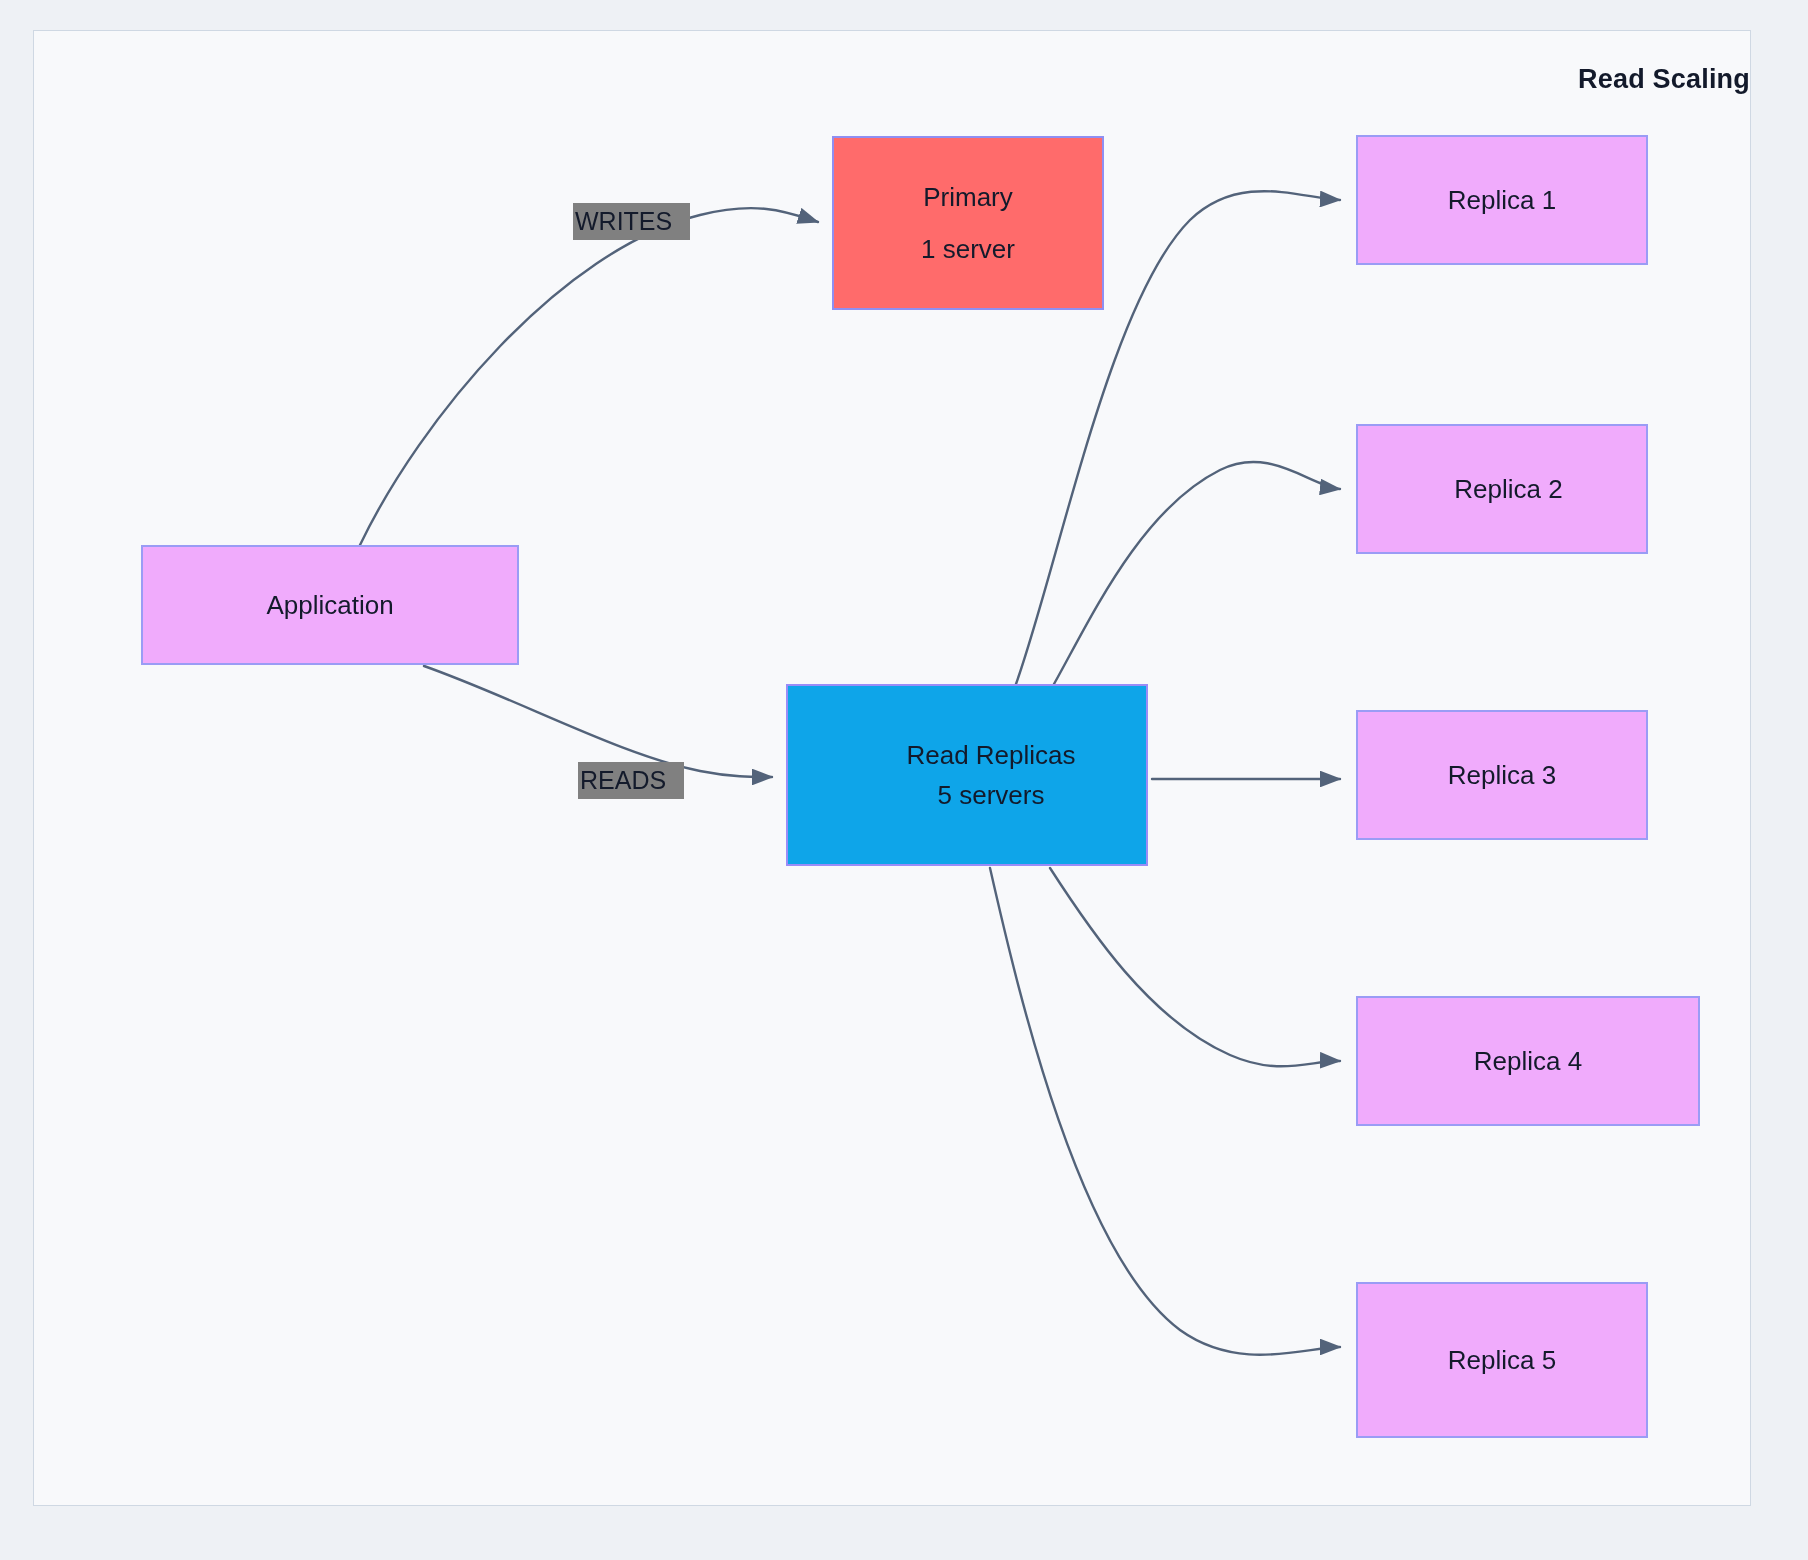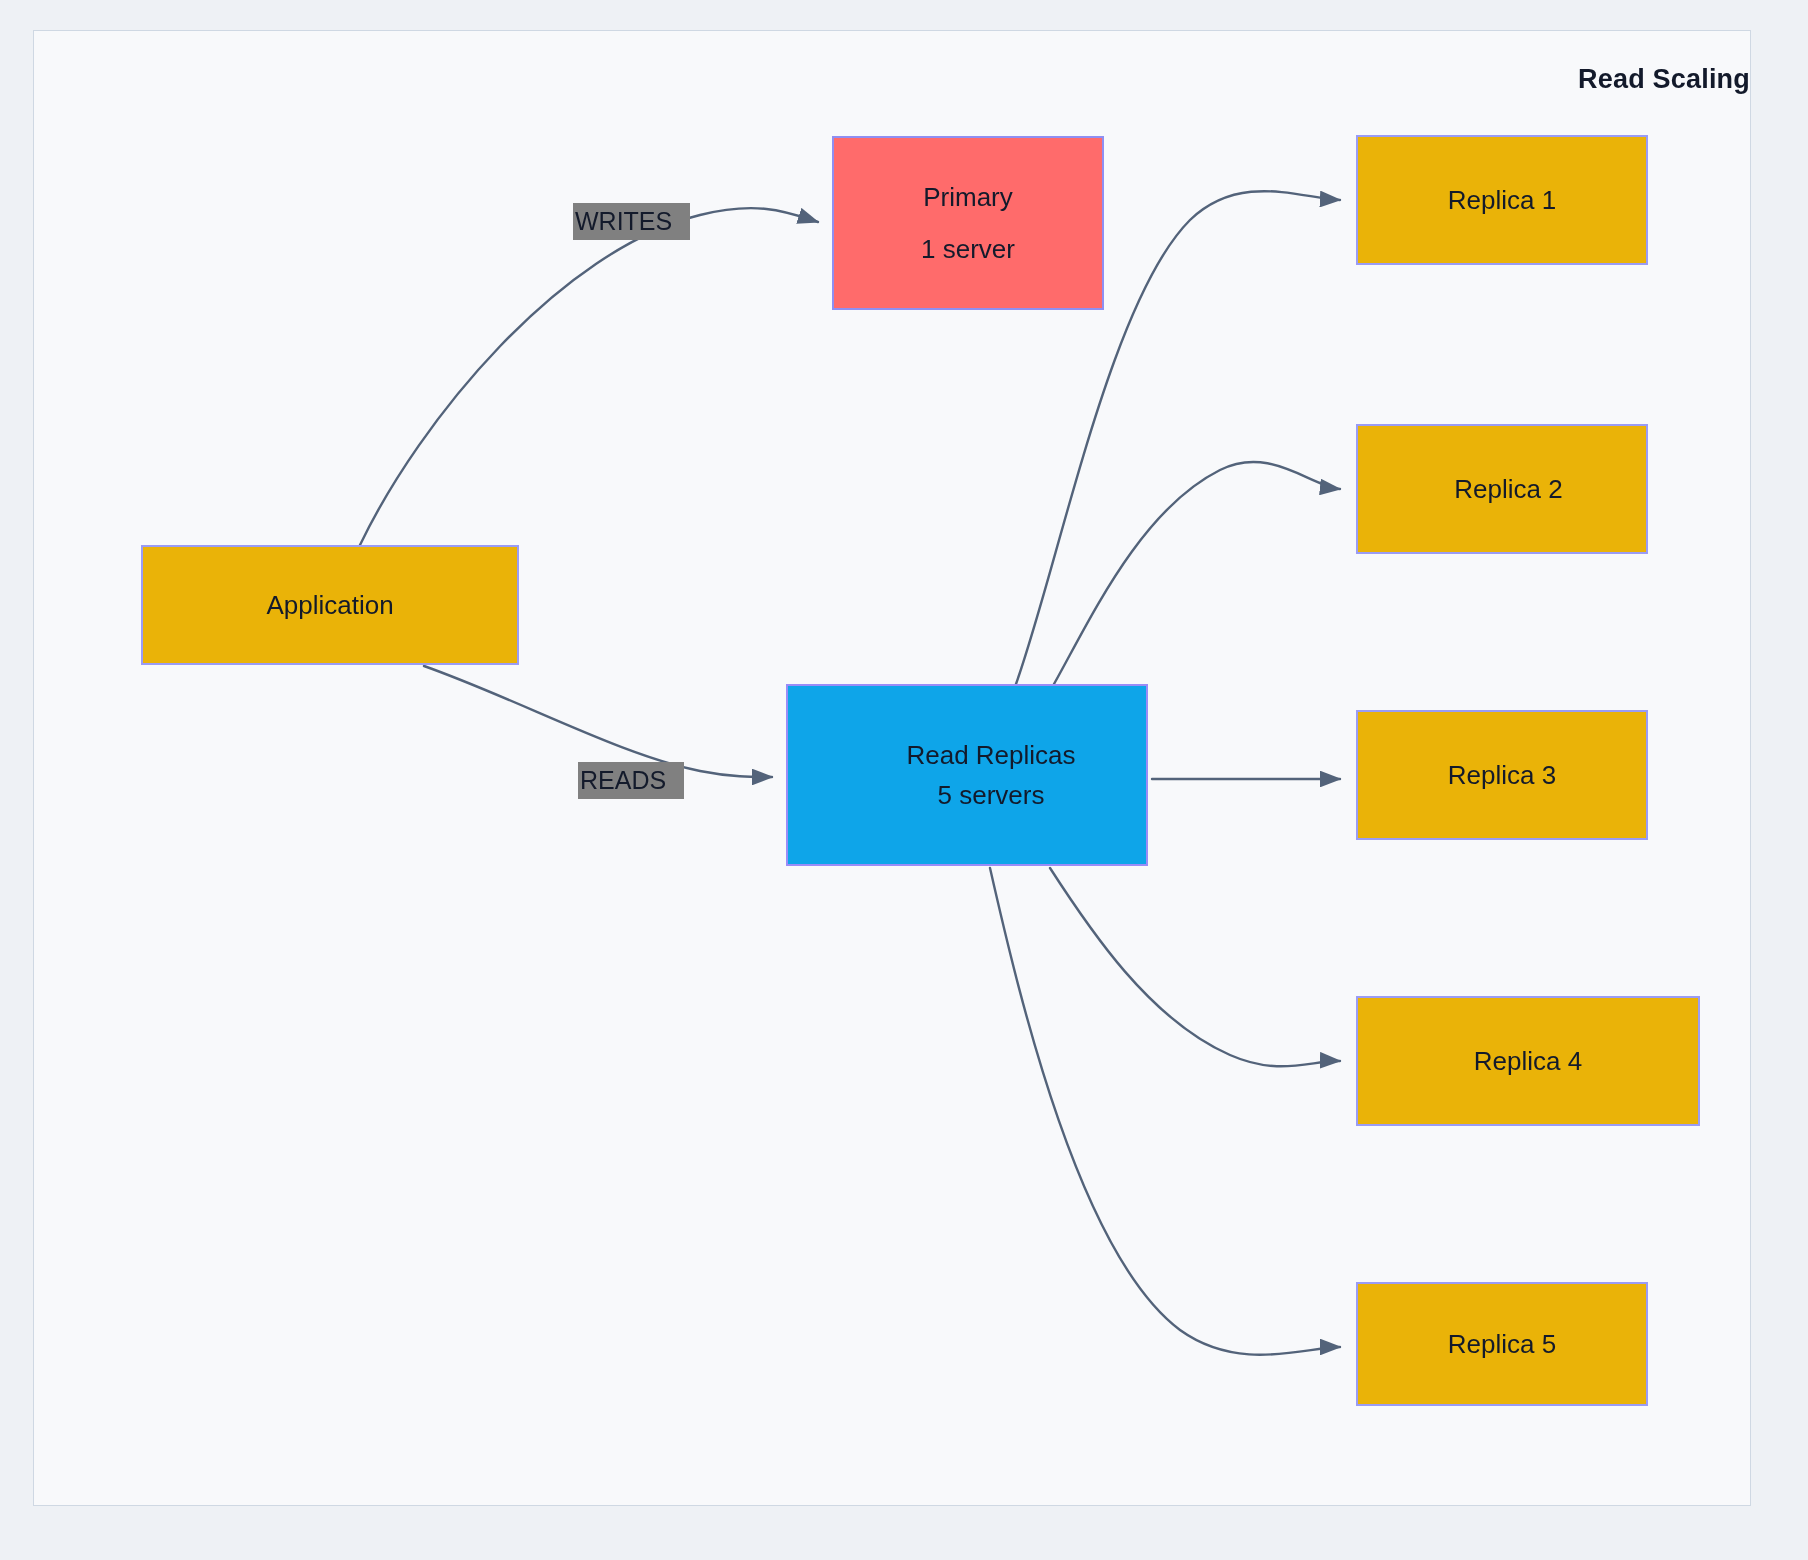--- a/index.html
+++ b/index.html
@@ -52,21 +52,21 @@
     width: 1808px;
     height: 1560px;
     pointer-events: none;
   }
 
   
   .node {
     position: absolute;
     box-sizing: border-box;
     border: 2px solid #9a9cf5;
-    background: #eab308;
+    background: #f0abfc;
     display: flex;
     flex-direction: column;
     align-items: center;
     justify-content: center;
     color: #131a2b;
     font-size: 26px;
     line-height: 1.55;
     font-family: "Liberation Sans", sans-serif;
     text-align: center;
   }
@@ -152,20 +152,20 @@
   </div>
 
   <div class="node" style="left:1356px; top:710px; width:292px; height:130px;">
     <span class="node-line">Replica 3</span>
   </div>
 
   <div class="node" style="left:1356px; top:996px; width:344px; height:130px;">
     <span class="node-line">Replica 4</span>
   </div>
 
-  <div class="node" style="left:1356px; top:1282px; width:292px; height:124px;justify-content:center;">
+  <div class="node" style="left:1356px; top:1282px; width:292px; height:156px;justify-content:center;">
     <span class="node-line">Replica 5</span>
   </div>
 
   <div class="edge-label" style="left:573px; top:203px;">WRITES</div>
 
   <div class="edge-label" style="left:578px; top:762px;">READS</div>
 </div>
 
 </body></html>

